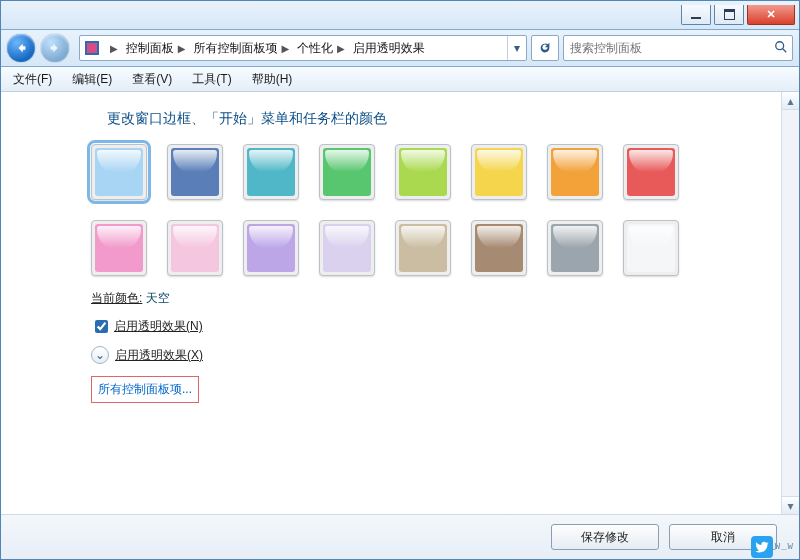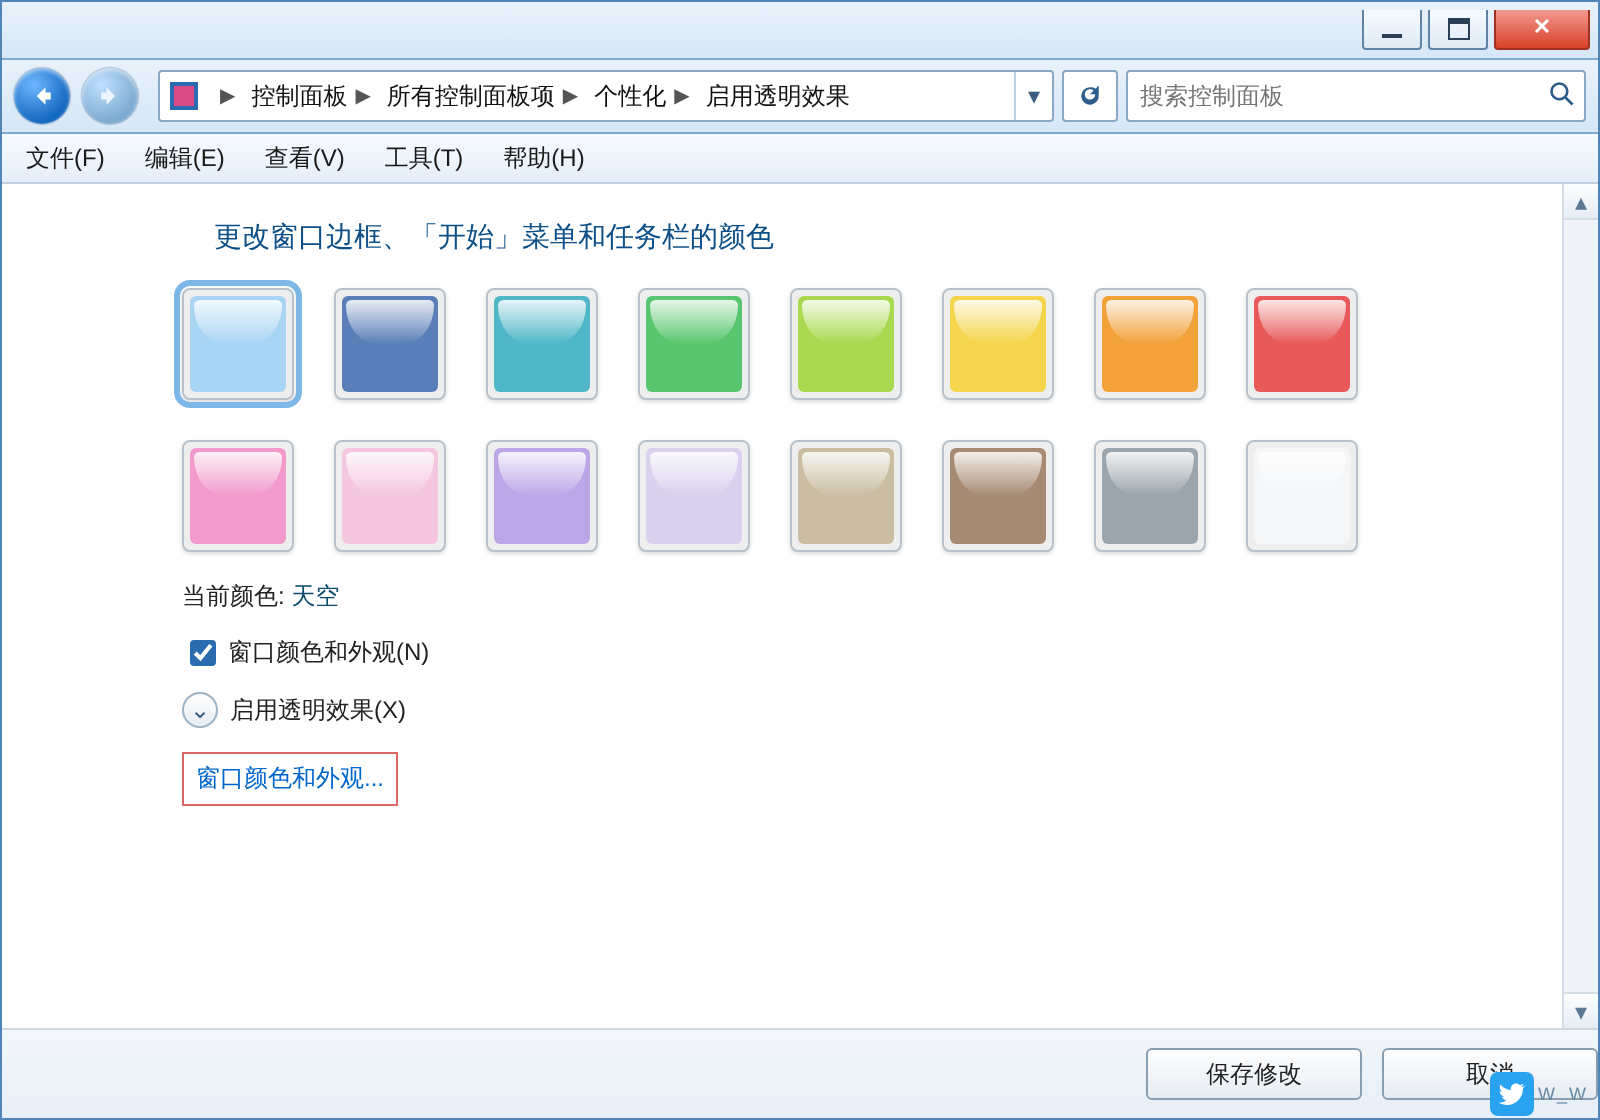--- a/index.html
+++ b/index.html
@@ -32,36 +32,36 @@
   
   .body{flex:1;display:flex;overflow:hidden;}
   .content{flex:1;padding:18px 30px 8px 90px;overflow:auto;position:relative;}
   h2{font-size:14px;font-weight:normal;color:#0c4f87;margin:0 0 16px 16px;}
   .swatches{display:flex;flex-wrap:wrap;gap:20px 20px;width:620px;margin-bottom:14px;}
   .swatch{width:54px;height:54px;border:1px solid #b9c2ca;border-radius:4px;position:relative;background:#eee;box-shadow:0 1px 2px rgba(0,0,0,.15);cursor:pointer;}
   .swatch.sel{outline:3px solid #7db7e8;outline-offset:1px;}
   .swatch::before{content:"";position:absolute;inset:3px;border-radius:3px;background:var(--c);}
   .swatch::after{content:"";position:absolute;left:5px;right:5px;top:5px;height:40%;border-radius:3px 3px 40% 40%/3px 3px 100% 100%;background:linear-gradient(rgba(255,255,255,.85),rgba(255,255,255,0));}
   .row{margin:10px 0;display:flex;align-items:center;}
-  .lbl{color:#222;}
+  .lbl{color:#222;text-decoration:underline;}
   .linklbl{color:#0c4a6e;text-align:center;}
   .cb{width:13px;height:13px;margin-right:6px;accent-color:#2b6cb0;}
   .slider{display:flex;align-items:center;margin-left:40px;}
   .track{width:300px;height:3px;background:#c8d2db;border-top:1px solid #a9b6c2;position:relative;}
   .thumb{position:absolute;top:-8px;left:130px;width:11px;height:20px;background:linear-gradient(#fdfdfd,#dfe7ef);border:1px solid #8ea6bd;border-radius:2px;}
   .expander{width:16px;height:16px;border:1px solid #9fb3c6;border-radius:50%;display:inline-flex;align-items:center;justify-content:center;margin-right:6px;background:linear-gradient(#fff,#e7eef6);color:#3a5d7e;}
   .advlink{color:#0066cc;padding:4px 6px;border:1px solid #d66;display:inline-block;}
   .advwrap{margin-top:12px;}
   
-  .bottom{height:44px;border-top:1px solid #d0d9e2;background:linear-gradient(#f3f7fb,#e7eef6);display:flex;align-items:center;justify-content:flex-end;padding-right:0;gap:10px;}
+  .bottom{height:44px;border-top:1px solid #d0d9e2;background:linear-gradient(#f3f7fb,#e7eef6);display:flex;align-items:center;justify-content:flex-end;padding-right:22px;gap:10px;}
   .btn{min-width:86px;height:24px;border:1px solid #8a9eb1;border-radius:3px;background:linear-gradient(#fefefe,#e5ecf3);display:flex;align-items:center;justify-content:center;color:#222;padding:0 10px;}
   .btn.primary{position:relative;overflow:hidden;}
   .badge{position:absolute;bottom:2px;right:6px;display:flex;align-items:center;gap:2px;}
   .badge .bird{width:22px;height:22px;border-radius:4px;background:#29a3ef;display:flex;align-items:center;justify-content:center;}
-  .badge .ww{font-size:9px;color:#6a88a3;letter-spacing:1px;}
+  .badge .ww{font-size:9px;color:#6a88a3;letter-spacing:1px;font-family:Liberation Mono, monospace;}
   .scrollbar{position:absolute;right:0;top:0;bottom:0;width:17px;background:#f0f3f7;border-left:1px solid #d5dee7;display:flex;flex-direction:column;}
   .sb-btn{height:17px;display:flex;align-items:center;justify-content:center;color:#5b7893;background:linear-gradient(#fdfeff,#e4ecf4);border-bottom:1px solid #d5dee7;}
   .sb-btn.bot{margin-top:auto;border-top:1px solid #d5dee7;border-bottom:none;}
   .sb-thumb{flex:1;margin:1px;}
 </style>
 </head>
 <body>
 
 <div class="window">
 
@@ -162,31 +162,31 @@
           <div class="swatch" style="--c: #f4f6f8;"></div>
         </div>
 
       <div class="row">
         <span class="lbl">当前颜色:</span>&nbsp;
         <span class="linklbl">天空</span>
       </div>
 
       <div class="row">
         <input type="checkbox" class="cb" checked="" style="">
-        <span class="lbl">窗口颜色和外观(N)</span>
+        <span class="lbl">启用透明效果(N)</span>
       </div>
 
 
       <div class="row">
         <span class="expander">⌄</span>
         <span class="lbl">启用透明效果(X)</span>
       </div>
 
       <div class="advwrap">
-        <span class="advlink">窗口颜色和外观...</span>
+        <span class="advlink">所有控制面板项...</span>
       </div>
 
       <div class="scrollbar">
         <div class="sb-btn">▴</div>
         <div class="sb-thumb"></div>
         <div class="sb-btn bot">▾</div>
       </div>
     </div>
   </div>
 

